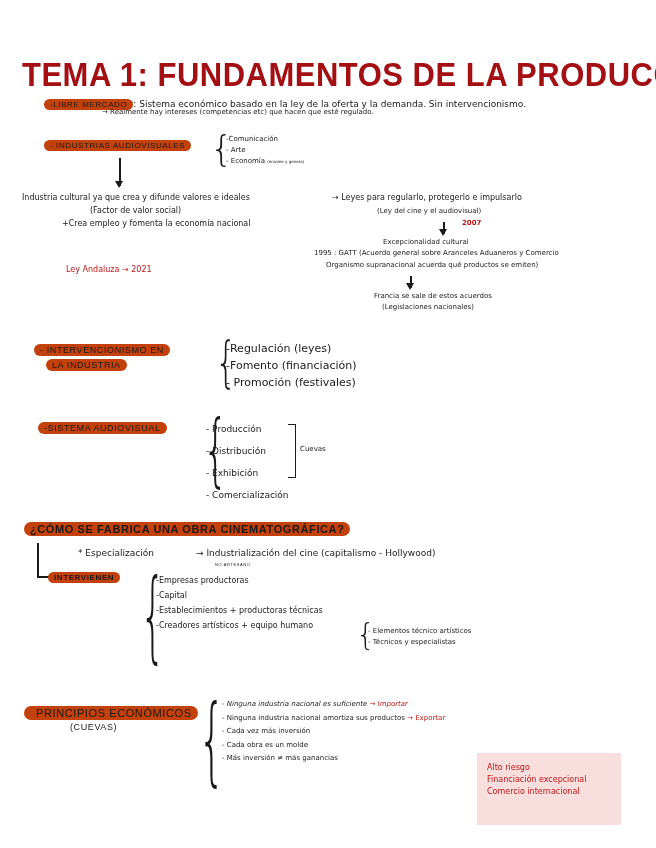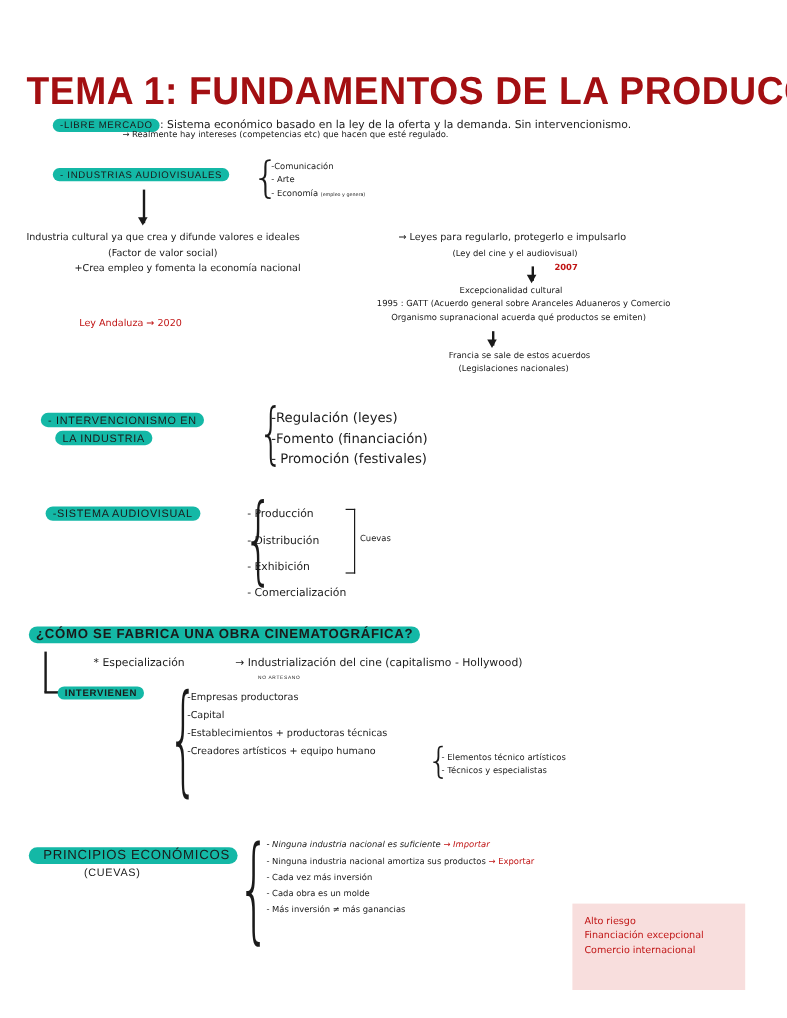--- a/index.html
+++ b/index.html
@@ -1,20 +1,20 @@
 <!DOCTYPE html>
 <html><head>
 <meta charset="utf-8">
 <style>
   * { box-sizing: border-box; margin: 0; padding: 0; }
   html, body { width: 656px; height: 848px; background: #ffffff; overflow: hidden; }
   body { position: relative; font-family: "DejaVu Sans", sans-serif; color: #1a1a1a; }
   .abs { position: absolute; white-space: nowrap; }
   .title { font-family: "Liberation Sans", sans-serif; font-weight: bold; color: #a30f12; font-size: 31px; letter-spacing: 0.5px; transform: scaleY(1.05); }
-  .hl { background: #14b8a6; border-radius: 10px; padding: 1px 6px; }
+  .hl { background: #c2410c; border-radius: 10px; padding: 1px 6px; }
   .caps { font-family: "Liberation Sans", sans-serif; text-transform: uppercase; letter-spacing: 0.6px; }
   .t9 { font-size: 9px; }
   .t8 { font-size: 8px; }
   .t7 { font-size: 7px; }
   .t11 { font-size: 11px; }
   .t4 { font-size: 4px; }
   .red { color: #c01515; }
   .brace { font-family: "DejaVu Sans", sans-serif; font-weight: 200; color: #1a1a1a; line-height: 1; }
   .list div { line-height: 1.55; }
   .note-box { background: #f8dedd; padding: 9px 10px; }
@@ -48,21 +48,21 @@
 <div class="abs t7" style="left:377px; top:207px;">(Ley del cine y el audiovisual)</div>
 <div class="abs t7 red" style="left:462px; top:219px; font-weight:bold;">2007</div>
 <div class="arrow-v" style="left:443px; top:222px; height:12px;"></div>
 <div class="abs t7" style="left:383px; top:238px;">Excepcionalidad cultural</div>
 <div class="abs t7" style="left:314px; top:249px;">1995 : GATT (Acuerdo general sobre Aranceles Aduaneros y Comercio</div>
 <div class="abs t7" style="left:326px; top:261px;">Organismo supranacional acuerda qué productos se emiten)</div>
 <div class="arrow-v" style="left:410px; top:276px; height:12px;"></div>
 <div class="abs t7" style="left:374px; top:292px;">Francia se sale de estos acuerdos</div>
 <div class="abs t7" style="left:382px; top:303px;">(Legislaciones nacionales)</div>
 
-<div class="abs t8 red" style="left:66px; top:265px;">Ley Andaluza → 2020</div>
+<div class="abs t8 red" style="left:66px; top:265px;">Ley Andaluza → 2021</div>
 
 <div class="abs hl caps t9" style="left:34px; top:344px;">- INTERVENCIONISMO EN</div>
 <div class="abs hl caps t9" style="left:46px; top:359px;">LA INDUSTRIA</div>
 <div class="abs brace" style="left:208px; top:334px; font-size:56px; transform:scaleX(0.6);">{</div>
 <div class="abs list t11" style="left:226px; top:340px;">
   <div>-Regulación (leyes)</div>
   <div>-Fomento (financiación)</div>
   <div>- Promoción (festivales)</div>
 </div>
 

